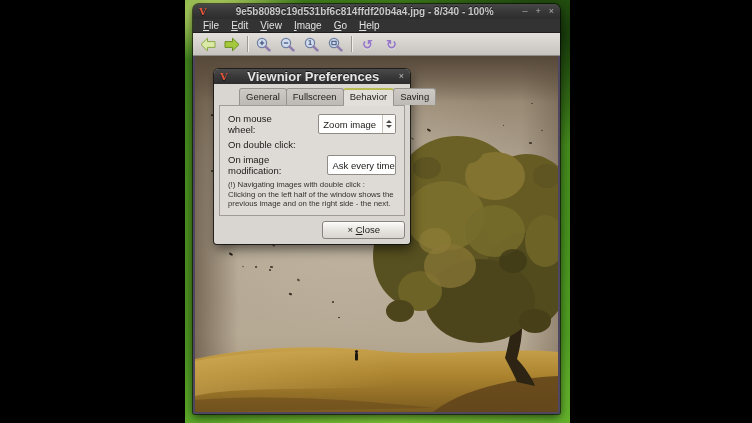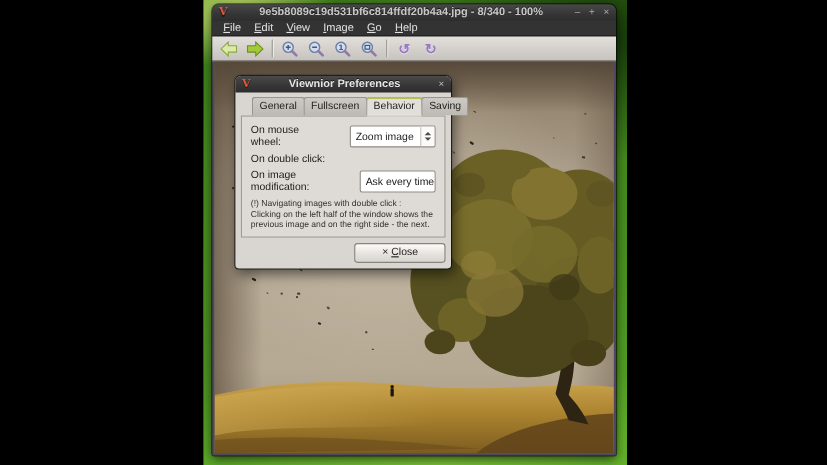--- a/index.html
+++ b/index.html
@@ -66,26 +66,26 @@
   .birds { position:absolute; inset:0; }
   .bird { position:absolute; background:#241d12; border-radius:40%; }
 
   
   .dialog { position:absolute; left:214px; top:69px; width:196px;
     border-radius:5px 5px 3px 3px; background:#d9d6d1;
     box-shadow:2px 5px 12px rgba(0,0,0,.55), 0 0 0 1px rgba(20,20,20,.8); }
   .dlg-titlebar { height:15px; display:flex; align-items:center; padding:0 6px;
     background:linear-gradient(180deg,#4a4a4a 0%, #363636 60%, #2d2d2d 100%);
     border-radius:5px 5px 0 0; }
-  .dlg-title { flex:1; text-align:center; font-size:10px; font-weight:bold;
+  .dlg-title { flex:1; text-align:center; font-size:13px; font-weight:bold;
     color:#e6e6e6; text-shadow:0 -1px 0 rgba(0,0,0,.7); }
   .dlg-close { font-size:9px; color:#bdbdbd; line-height:9px; }
 
   .dlg-body { padding:4px 5px 5px; }
-  .tabs { display:flex; margin-left:10px; position:relative; z-index:2; }
+  .tabs { display:flex; margin-left:20px; position:relative; z-index:2; }
   .tab { font-size:9.5px; color:#26241f; padding:2px 6px 3px;
     background:linear-gradient(180deg,#cdc9c4 0%, #bdb9b4 100%);
     border:1px solid #98948d; border-bottom:none; border-radius:3px 3px 0 0;
     margin-right:-1px; }
   .tab.active { background:#e2dfda; border-top:2px solid #b8bc52; padding-top:1px;
     position:relative; }
   .tab.active::after { content:""; position:absolute; left:0; right:0; bottom:-1px;
     height:1px; background:#e2dfda; }
 
   .tab-page { border:1px solid #a09c95; background:#dedbd6; padding:7px 8px 6px;

